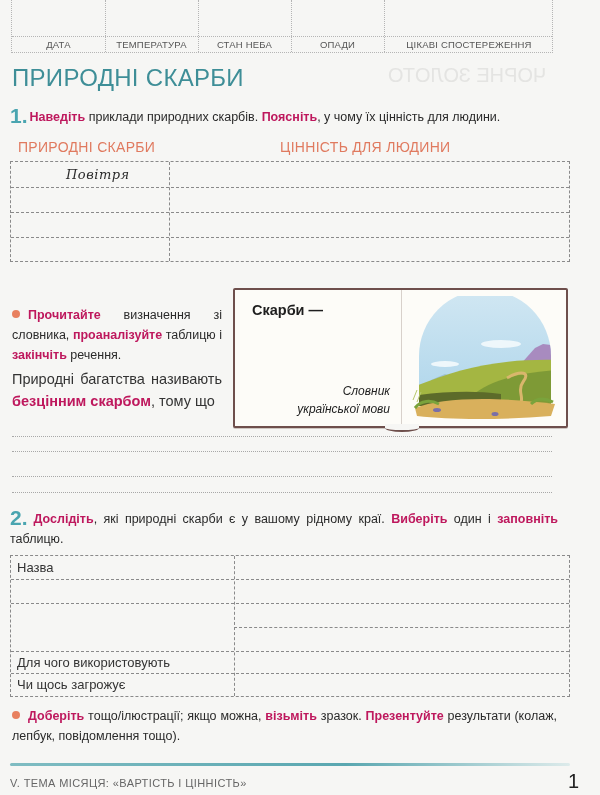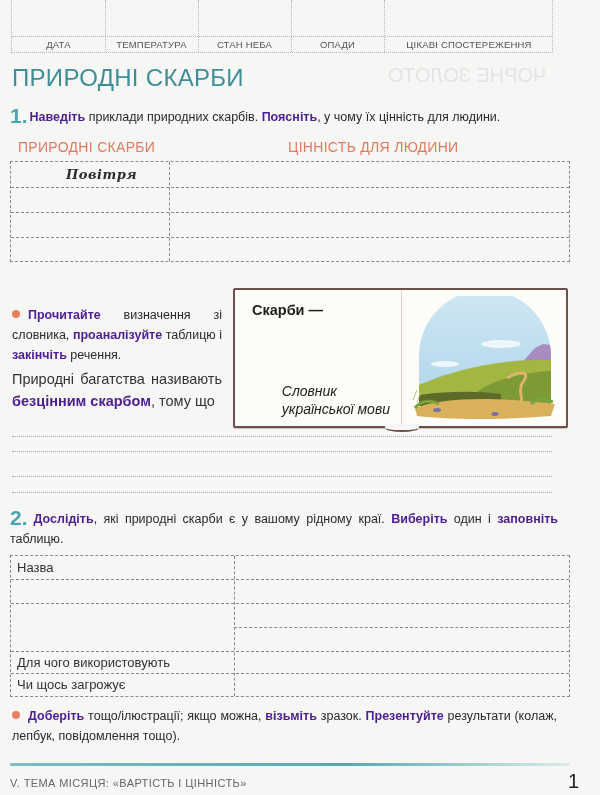--- a/index.html
+++ b/index.html
@@ -33,31 +33,30 @@
 
     .section-title {
       position: absolute; left: 12px; top: 64px;
       font-size: 24px; color: #3e8e97; letter-spacing: 0.3px; font-weight: normal;
     }
     .task-num {
       color: #4aa5b0; font-weight: bold; font-size: 20px; margin-right: 2px;
     }
     .task1 { position: absolute; left: 10px; top: 104px; font-size: 12.5px; color: #2a2a2a; }
     .task1 .task-num { font-size: 21px; vertical-align: -2px; }
-    b { font-weight: bold; color: #4c1d95; }
+    b { font-weight: bold; color: #be185d; }
 
     .col-head {
       position: absolute; top: 139px; font-size: 14px; color: #e07a5f; letter-spacing: 0.3px;
     }
 
     
     .t1 {
       position: absolute; left: 10px; top: 161px; width: 560px; height: 101px;
       border: 1px dashed #8a8a8a;
-      font-weight: bold;
     }
     .t1 .vline { position: absolute; top: 0; bottom: 0; left: 158px; border-left: 1px dashed #8a8a8a; }
     .t1 .hline { position: absolute; left: 0; right: 0; border-top: 1px dashed #8a8a8a; }
     .t1 .cell {
       position: absolute; height: 25px; line-height: 25px;
       font-family: "DejaVu Serif", serif; font-style: italic; font-size: 13px;
       color: #2b2b2b; letter-spacing: 0.5px;
     }
 
     
@@ -84,22 +83,22 @@
       position: absolute; left: 166px; top: 0; bottom: 0; border-left: 1px solid #d8d1cb;
     }
     .book .page-curl {
       position: absolute; left: 150px; bottom: -6px; width: 34px; height: 8px;
       border-bottom: 2px solid #6e4f4c; border-radius: 0 0 50% 50%;
       background: #f6f6f4;
     }
     .book .term { position: absolute; left: 17px; top: 12px; font-size: 14.5px; font-weight: bold; color: #1e1e1e; }
     .book .def { position: absolute; left: 17px; top: 32px; width: 150px; font-size: 13px; line-height: 20px; color: #333; }
     .book .src {
-      position: absolute; right: 176px; top: 92px; text-align: left;
-      font-size: 14px; line-height: 18px; font-style: italic; color: #222;
+      position: absolute; right: 176px; top: 92px; text-align: right;
+      font-size: 12px; line-height: 18px; font-style: italic; color: #222;
     }
     .book .illus { position: absolute; left: 176px; top: 6px; width: 148px; height: 126px; }
 
     
     .wline { position: absolute; left: 12px; width: 540px; border-top: 1px dotted #a8a8a8; }
 
     .task2 { position: absolute; left: 10px; top: 508px; width: 548px; font-size: 12.5px; line-height: 20px; text-align: justify; }
     .task2 .task-num { font-size: 21px; margin-right: 6px; vertical-align: -2px; }
 
     
@@ -140,21 +139,21 @@
   <div class="hcell" style="left:372px; width:170px">ЦІКАВІ СПОСТЕРЕЖЕННЯ</div>
 </div>
 
 <h1 class="section-title">ПРИРОДНІ СКАРБИ</h1>
 
 <div class="task1">
   <span class="task-num">1.</span><b>Наведіть</b><span> приклади природних скарбів. </span><b>Поясніть</b><span>, у чому їх цінність для людини.</span>
 </div>
 
 <div class="col-head" style="left:18px">ПРИРОДНІ СКАРБИ</div>
-<div class="col-head" style="left:288px">ЦІННІСТЬ ДЛЯ ЛЮДИНИ</div>
+<div class="col-head" style="left:280px">ЦІННІСТЬ ДЛЯ ЛЮДИНИ</div>
 
 <div class="t1">
   <div class="vline"></div>
   <div class="hline" style="top:25px"></div>
   <div class="hline" style="top:50px"></div>
   <div class="hline" style="top:75px"></div>
   <div class="cell" style="left:55px; top:0">Повітря</div>
   <div class="cell" style="left:4px; top:25px; width:150px"></div>
   <div class="cell" style="left:164px; top:25px; width:390px"></div>
   <div class="cell" style="left:4px; top:50px; width:150px"></div>

